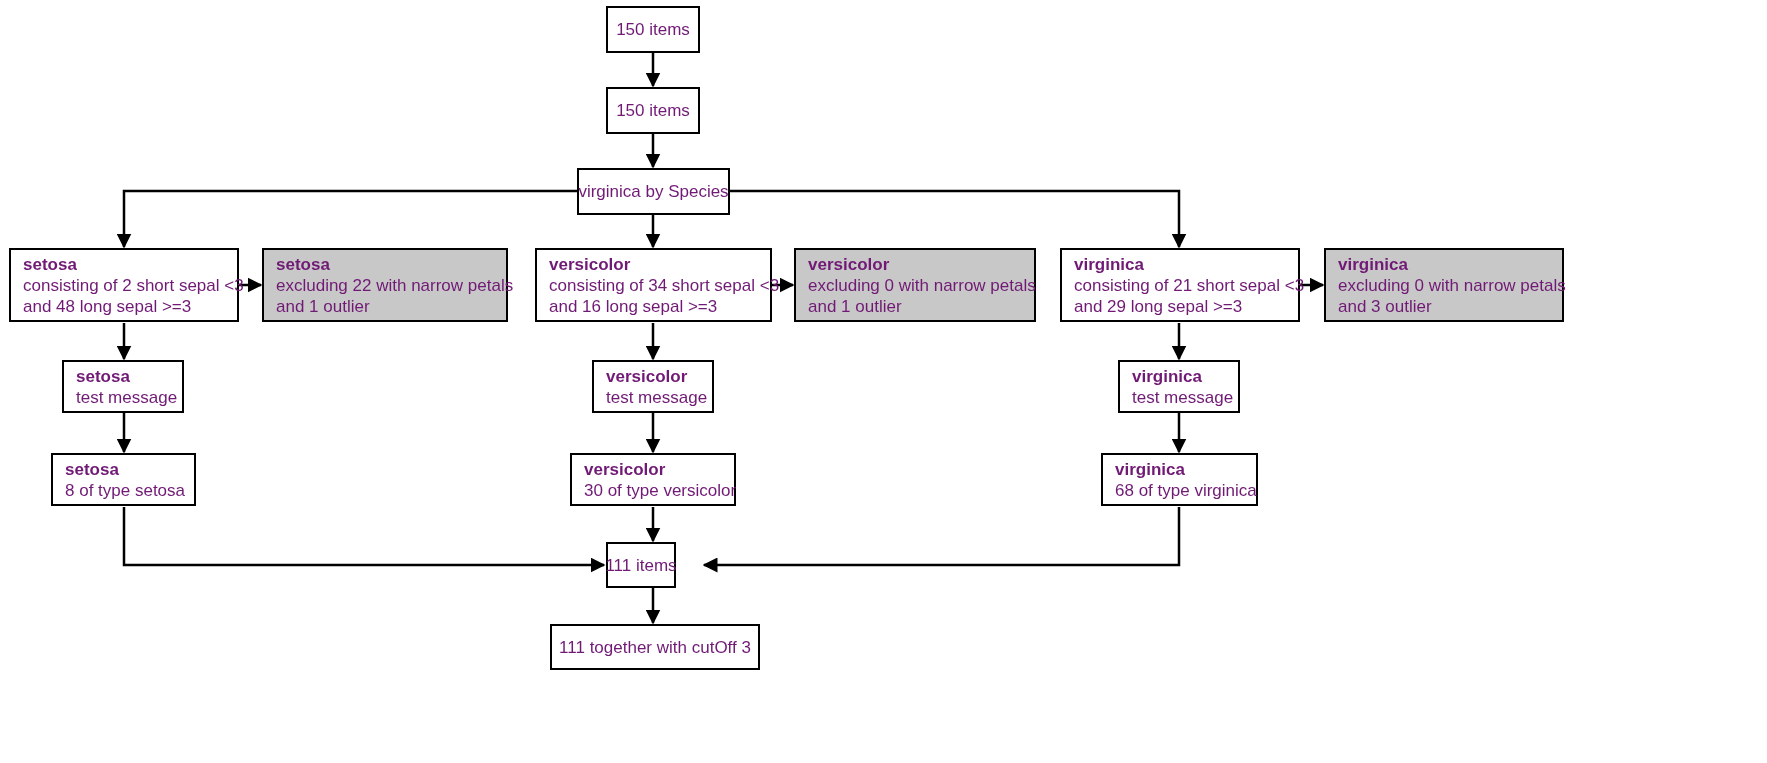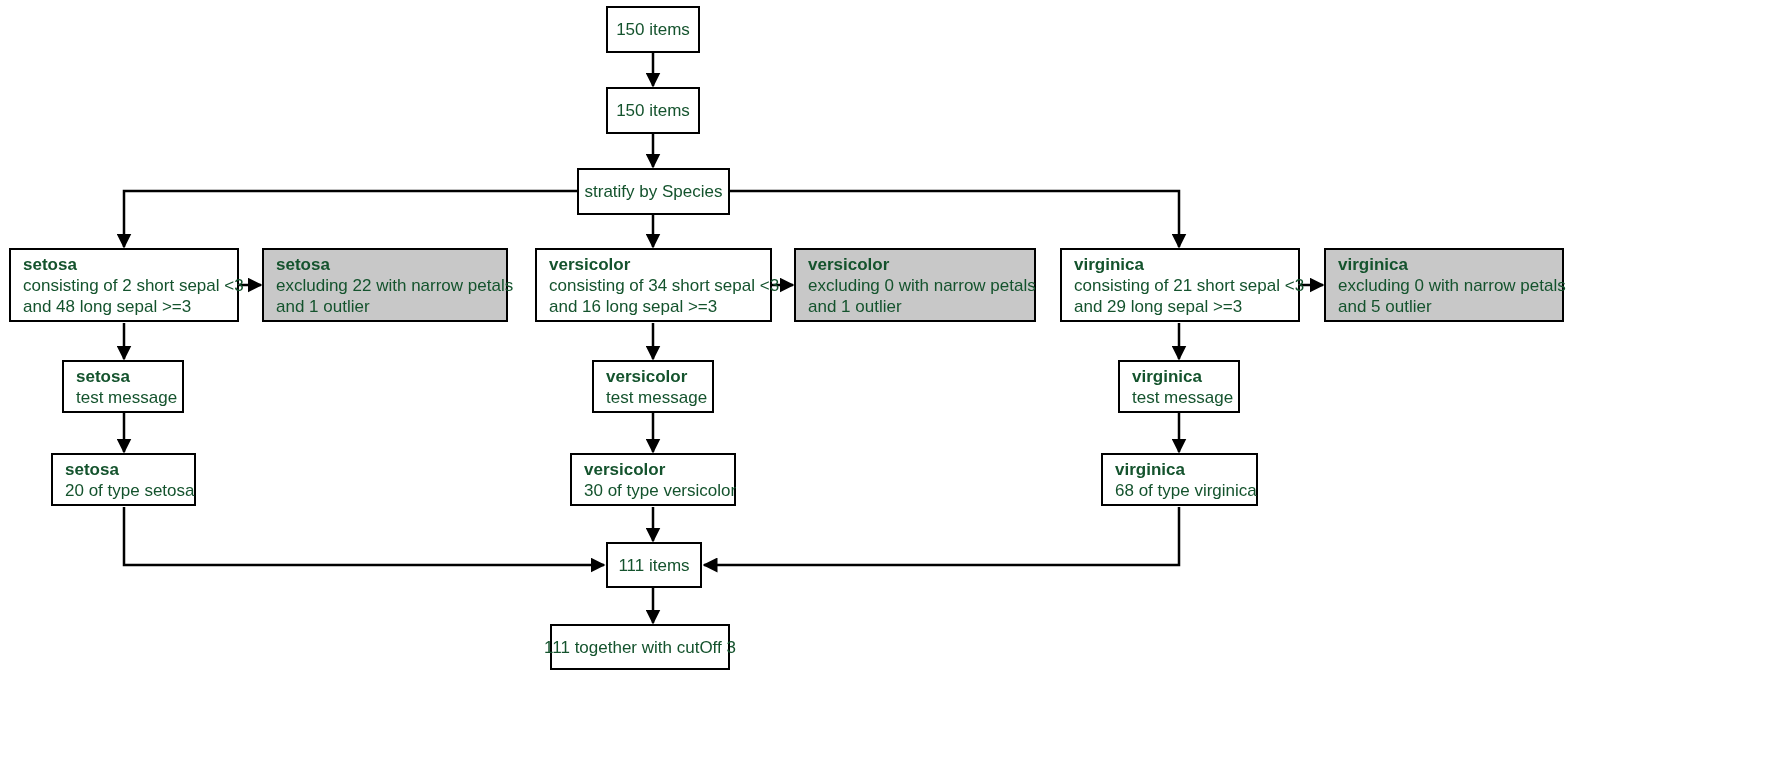--- a/index.html
+++ b/index.html
@@ -26,21 +26,21 @@
   .node {
     position: absolute;
     box-sizing: border-box;
     border: 2px solid #000000;
     background: #ffffff;
     display: flex;
     flex-direction: column;
     justify-content: center;
     font-size: 17px;
     line-height: 21px;
-    color: #14532d;
+    color: #701a75;
   }
   .node.shaded {
     background: #c8c8c8;
   }
   .node.center {
     align-items: center;
     text-align: center;
   }
   .node.left {
     align-items: flex-start;
@@ -100,21 +100,21 @@
 
   <div class="node center" style="left:606px; top:6px; width:94px; height:47px;">
     <span class="line">150 items</span>
   </div>
 
   <div class="node center" style="left:606px; top:87px; width:94px; height:47px;">
     <span class="line">150 items</span>
   </div>
 
   <div class="node center" style="left:577px; top:168px; width:153px; height:47px;">
-    <span class="line">stratify by Species</span>
+    <span class="line">virginica by Species</span>
   </div>
 
   <div class="node left" style="left:9px; top:248px; width:230px; height:74px;">
     <span class="title">setosa</span>
     <span class="line">consisting of 2 short sepal &lt;3</span>
     <span class="line">and 48 long sepal &gt;=3</span>
   </div>
 
   <div class="node left shaded" style="left:262px; top:248px; width:246px; height:74px;">
     <span class="title">setosa</span>
@@ -136,54 +136,54 @@
 
   <div class="node left" style="left:1060px; top:248px; width:240px; height:74px;">
     <span class="title">virginica</span>
     <span class="line">consisting of 21 short sepal &lt;3</span>
     <span class="line">and 29 long sepal &gt;=3</span>
   </div>
 
   <div class="node left shaded" style="left:1324px; top:248px; width:240px; height:74px;">
     <span class="title">virginica</span>
     <span class="line">excluding 0 with narrow petals</span>
-    <span class="line">and 5 outlier</span>
+    <span class="line">and 3 outlier</span>
   </div>
 
   <div class="node left" style="left:62px; top:360px; width:122px; height:53px;">
     <span class="title">setosa</span>
     <span class="line">test message</span>
   </div>
 
   <div class="node left" style="left:592px; top:360px; width:122px; height:53px;">
     <span class="title">versicolor</span>
     <span class="line">test message</span>
   </div>
 
   <div class="node left" style="left:1118px; top:360px; width:122px; height:53px;">
     <span class="title">virginica</span>
     <span class="line">test message</span>
   </div>
 
   <div class="node left" style="left:51px; top:453px; width:145px; height:53px;">
     <span class="title">setosa</span>
-    <span class="line">20 of type setosa</span>
+    <span class="line">8 of type setosa</span>
   </div>
 
   <div class="node left" style="left:570px; top:453px; width:166px; height:53px;">
     <span class="title">versicolor</span>
     <span class="line">30 of type versicolor</span>
   </div>
 
   <div class="node left" style="left:1101px; top:453px; width:157px; height:53px;">
     <span class="title">virginica</span>
     <span class="line">68 of type virginica</span>
   </div>
 
-  <div class="node center" style="left:606px; top:542px; width:96px; height:46px;">
+  <div class="node center" style="left:606px; top:542px; width:70px; height:46px;">
     <span class="line">111 items</span>
   </div>
 
-  <div class="node center" style="left:550px; top:624px; width:180px; height:46px;text-align:right;">
+  <div class="node center" style="left:550px; top:624px; width:210px; height:46px;text-align:right;">
     <span class="line">111 together with cutOff 3</span>
   </div>
 
 </div>
 
 </body></html>

